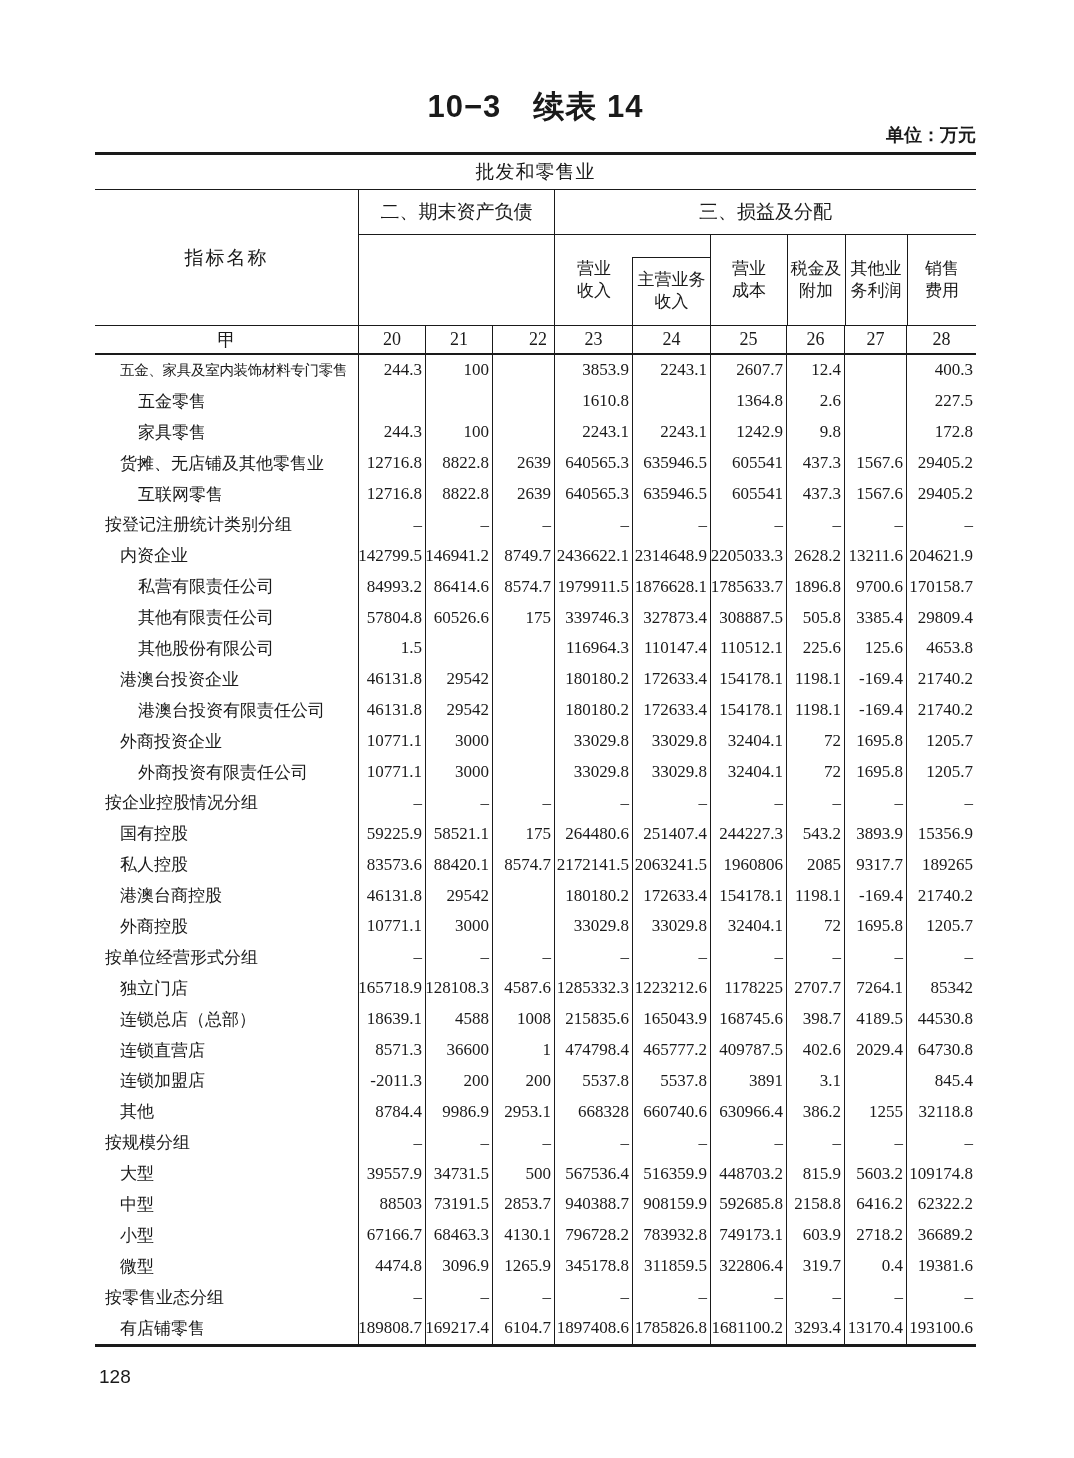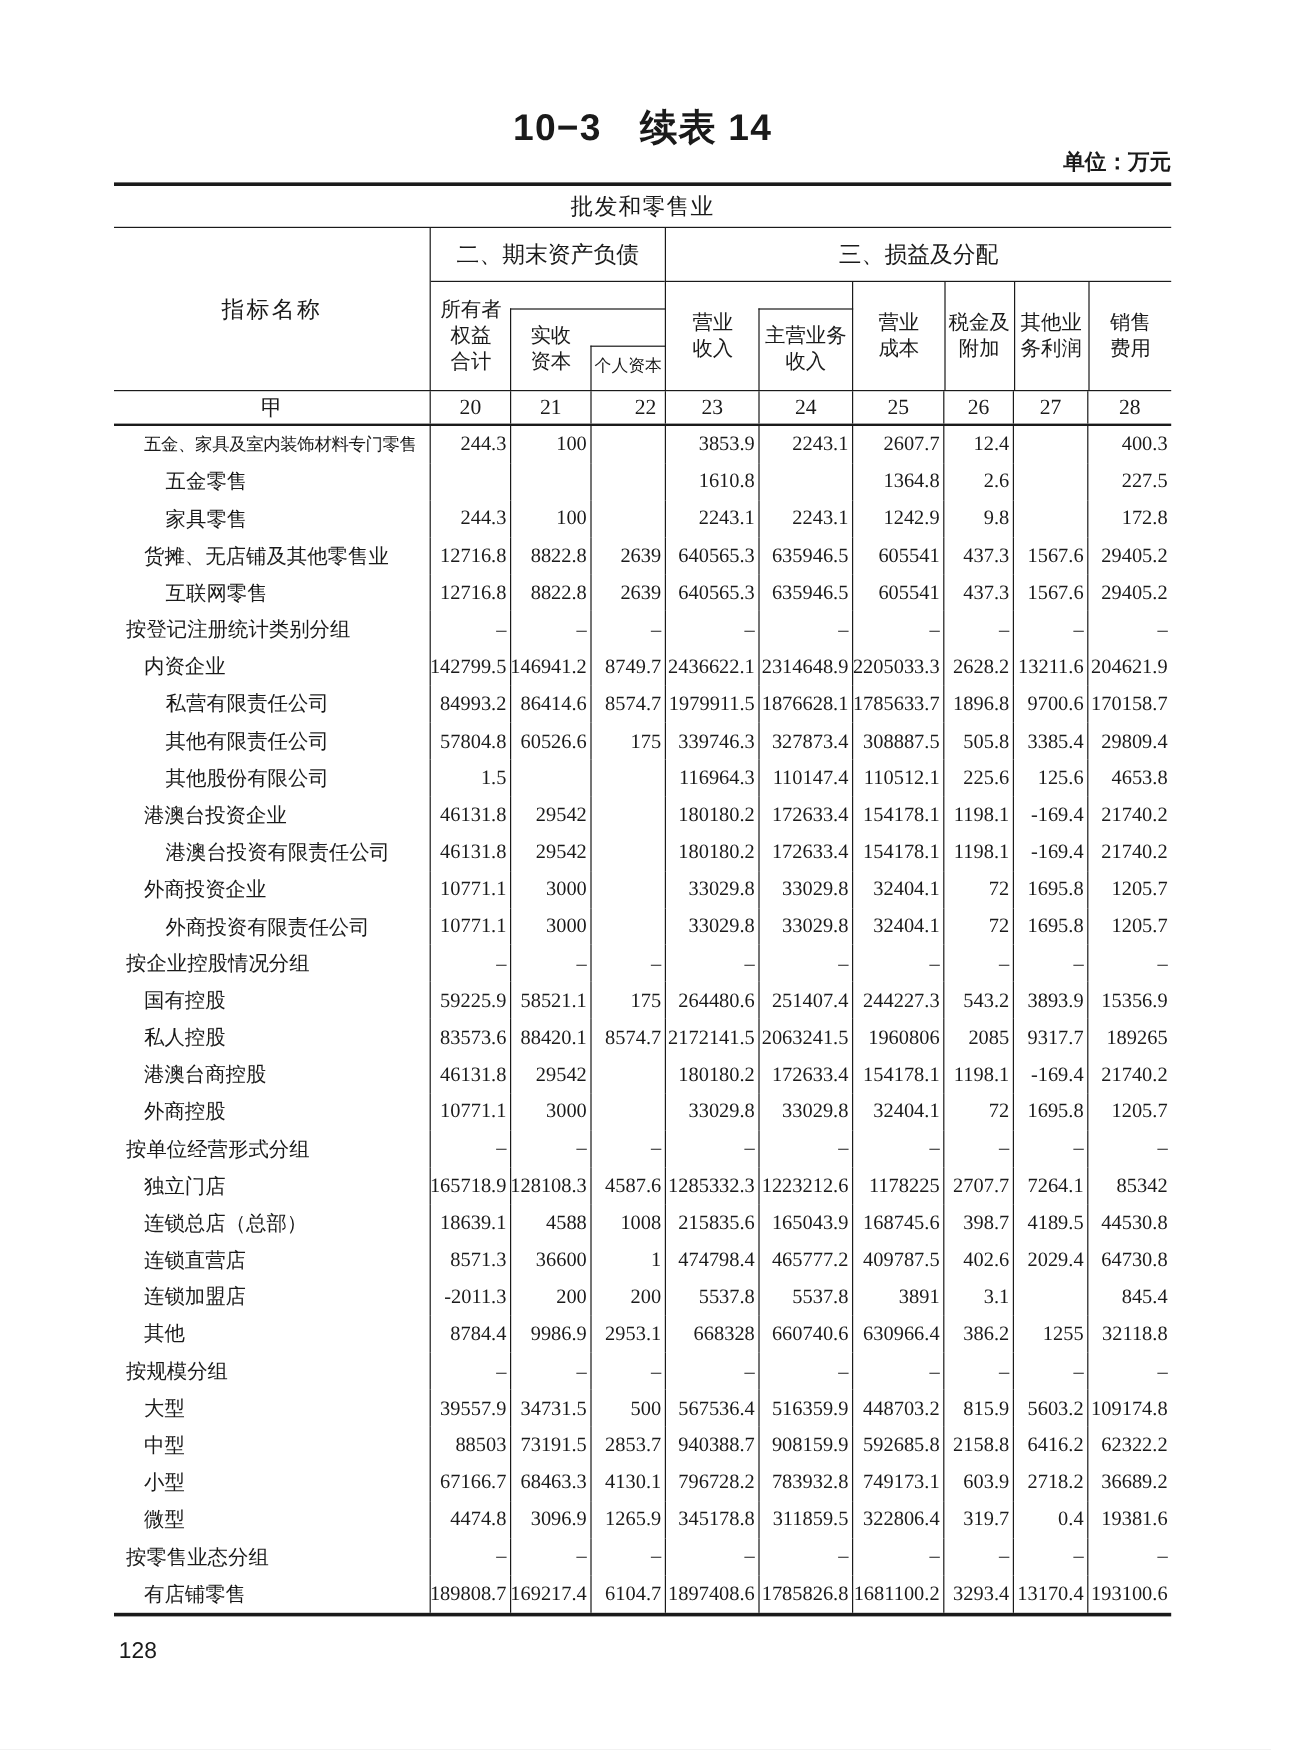--- a/index.html
+++ b/index.html
@@ -81,30 +81,20 @@
 
   <div class="table">
 
     <div class="industry">批发和零售业</div>
 
     <div class="head">
       <div class="stub-head">指标名称</div>
 
       <div class="group g1">
         <div class="group-label">二、期末资产负债</div>
-        <div class="stairs">
-          <div class="hcell" style="left:0; top:0; width:67px; height:90px;">所有者
-权益
-合计</div>
-          <div class="step" style="left:66px; top:22px; width:130px; height:68px;"></div>
-          <div class="hcell" style="left:66px; top:22px; width:68px; height:68px;">实收
-资本</div>
-          <div class="step" style="left:133px; top:53px; width:63px; height:37px;"></div>
-          <div class="hcell small-h" style="left:133px; top:53px; width:63px; height:37px;">个人资本</div>
-        </div>
       </div>
 
       <div class="group g2">
         <div class="group-label">三、损益及分配</div>
         <div class="stairs">
           <div class="hcell" style="left:0; top:0; width:78px; height:90px;">营业
 收入</div>
           <div class="step" style="left:77px; top:22px; width:79px; height:68px;"></div>
           <div class="hcell" style="left:77px; top:22px; width:79px; height:68px;">主营业务
 收入</div>

